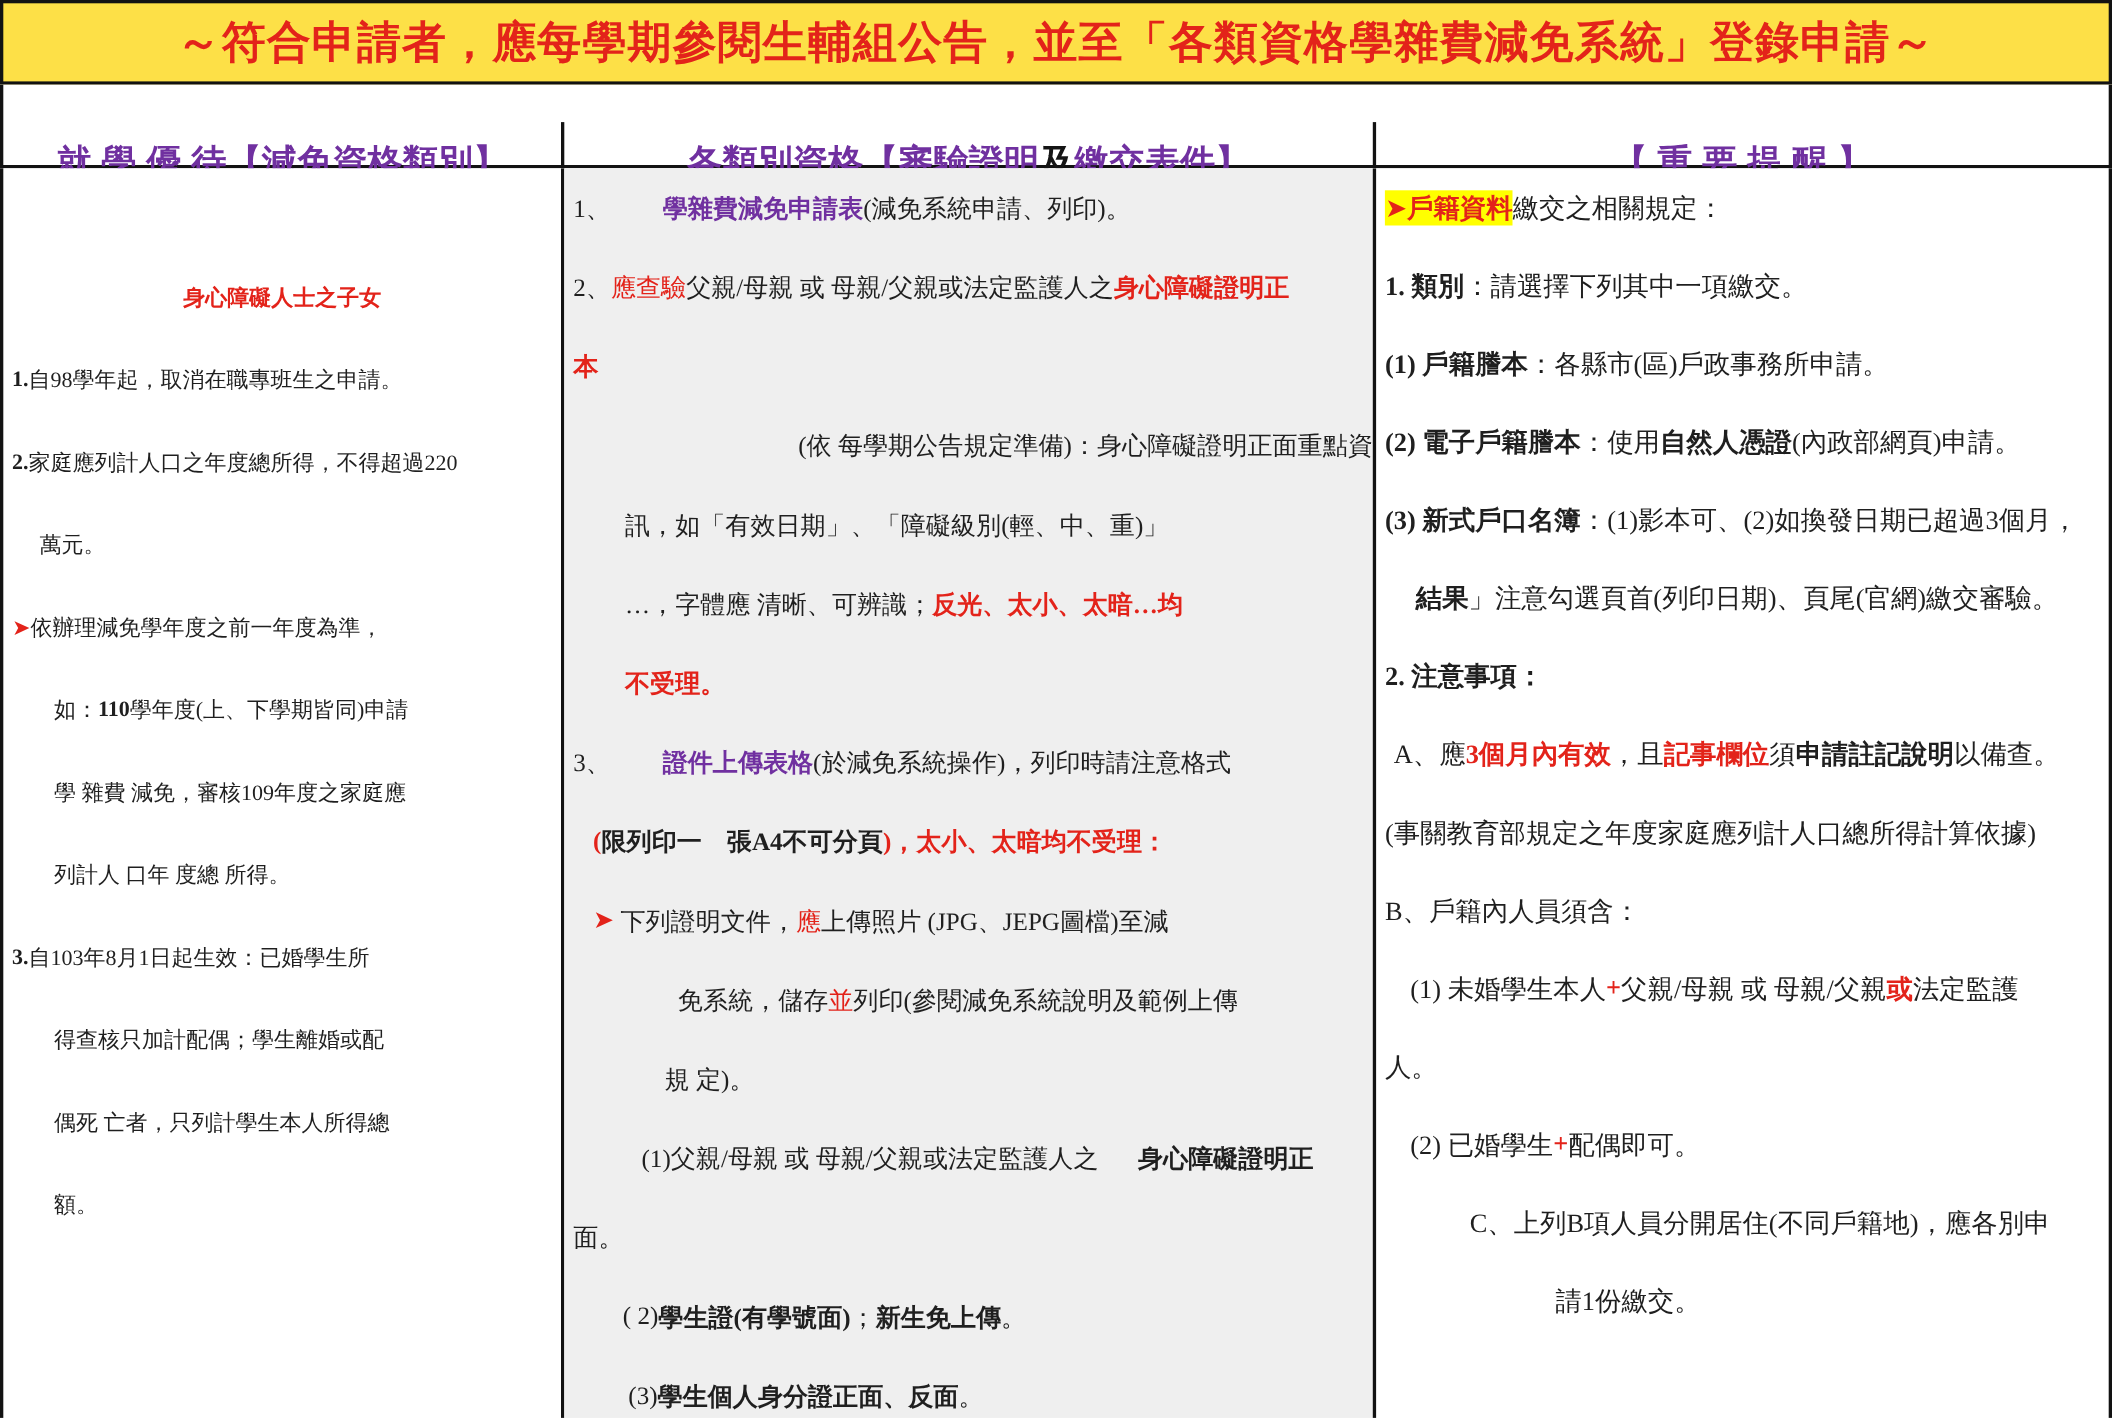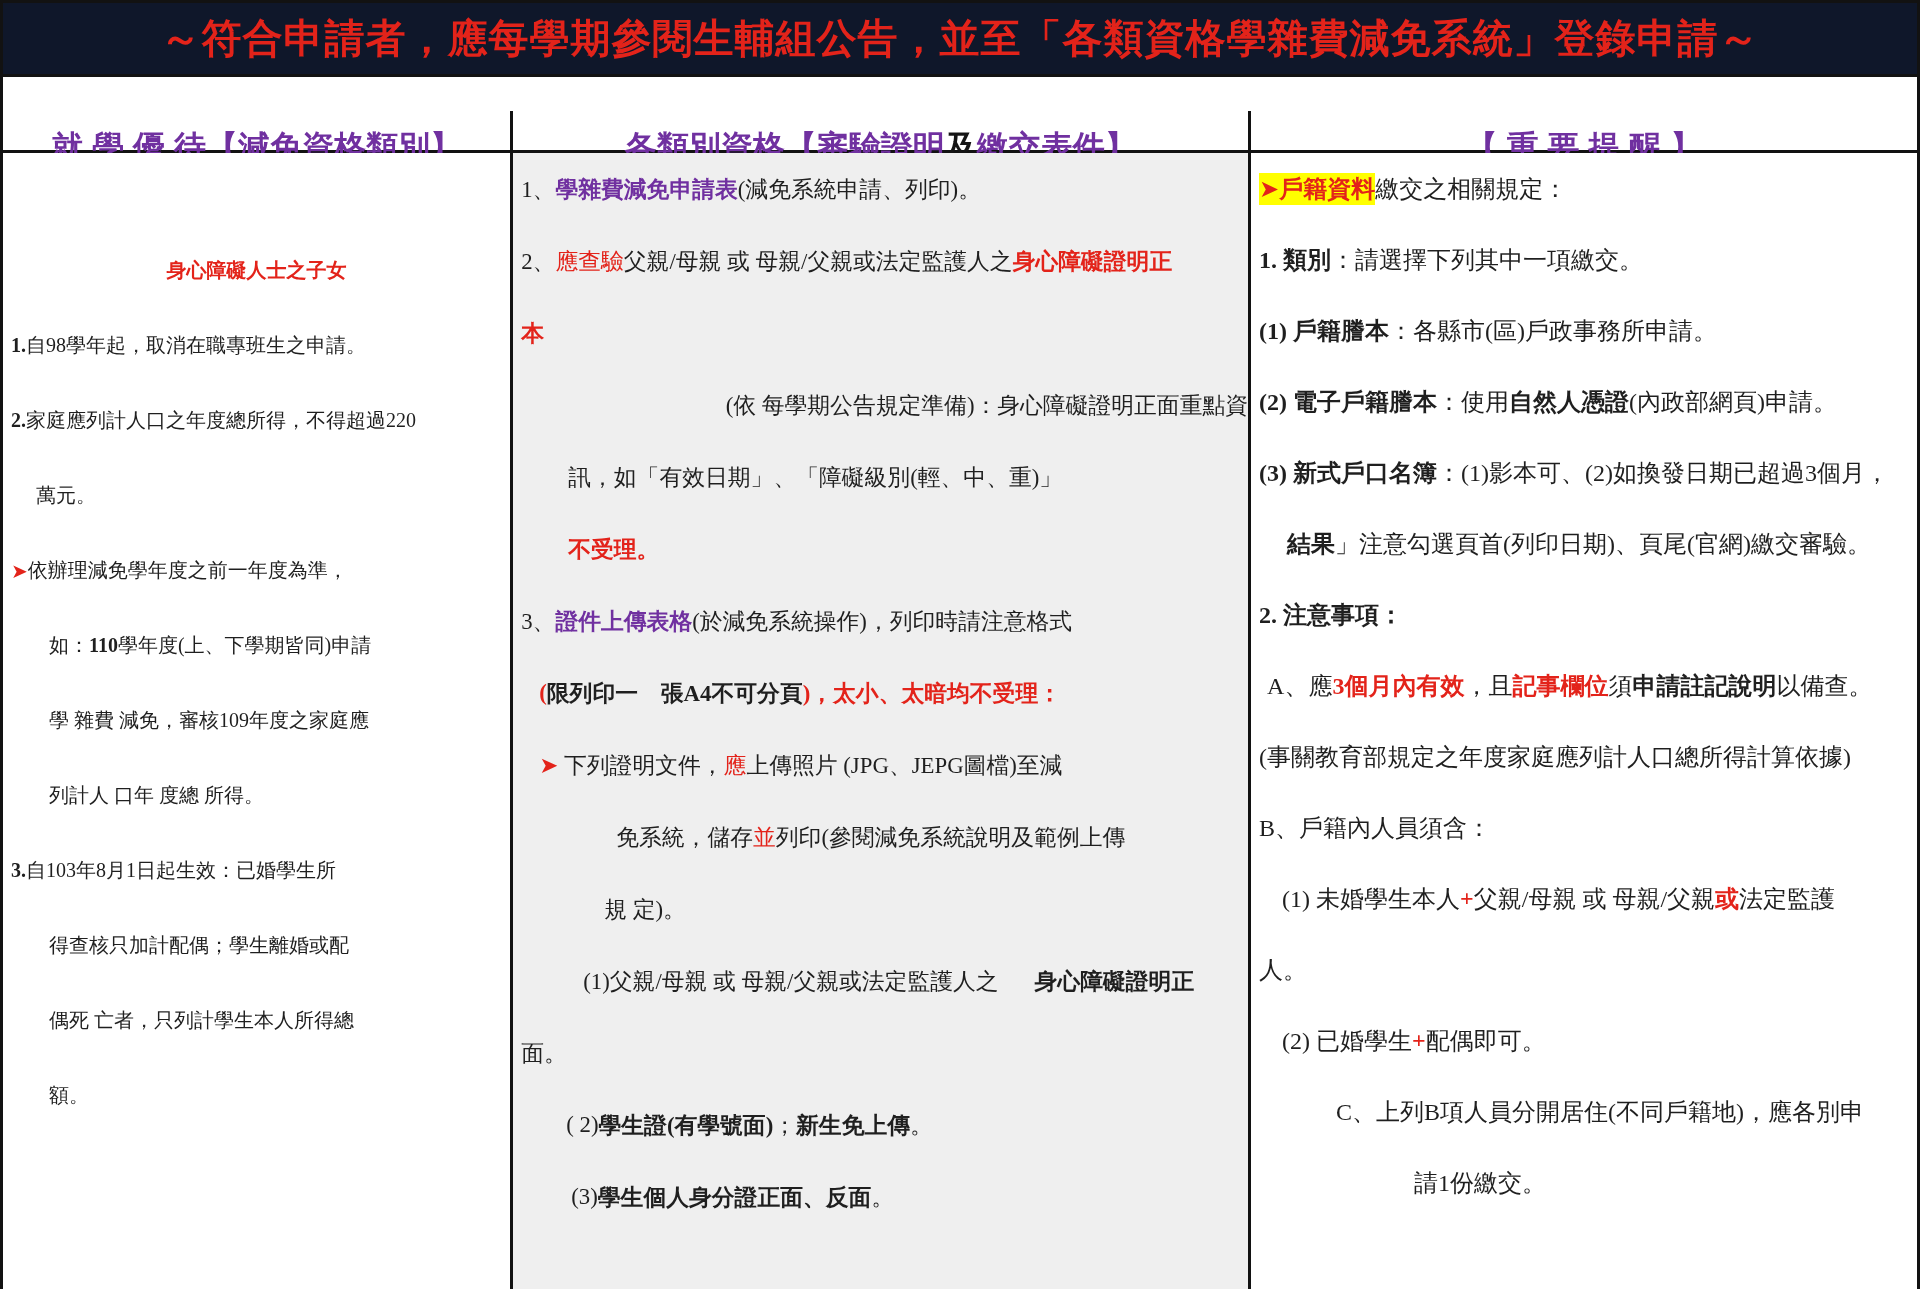--- a/index.html
+++ b/index.html
@@ -12,21 +12,21 @@
   }
   html,body{margin:0;padding:0;background:#ffffff;}
   .page{
     position:relative;width:1920px;height:1289px;overflow:hidden;
     background:#ffffff;color:var(--text);
     font-family:"Liberation Serif","DejaVu Serif","DejaVu Sans",serif;
   }
   
   .banner{
     position:absolute;top:0;left:0;width:1920px;height:77px;box-sizing:border-box;
-    background:#0f172a;border:3px solid var(--border);
+    background:#fde047;border:3px solid var(--border);
     display:flex;align-items:center;justify-content:center;
     font-family:"Liberation Sans","DejaVu Sans",sans-serif;
     font-weight:bold;font-size:40px;color:var(--red);
     letter-spacing:1px;white-space:pre;
   }
   
   .header-row{
     position:absolute;top:77px;left:0;width:1920px;height:76px;box-sizing:border-box;
     border-left:3px solid var(--border);border-right:3px solid var(--border);
     border-bottom:3px solid var(--border);
@@ -55,21 +55,21 @@
   .line{
     height:var(--lh);display:flex;align-items:center;white-space:pre;
   }
   .line.center{justify-content:center;padding-right:8px;}
   .line span{white-space:pre;}
   
   .s-n{color:var(--text);}
   .s-b{color:var(--text);font-weight:bold;}
   .s-r{color:var(--red);}
   .s-rb{color:var(--red);font-weight:bold;}
-  .s-p{color:var(--purple);font-weight:bold;}
+  .s-p{color:var(--purple);font-weight:bold;margin-left:47px;}
   .s-hl{color:var(--red);font-weight:bold;background:var(--hl);}
 </style>
 </head>
 <body>
 
 <div class="page">
 
   <div class="banner">
     <span>～符合申請者，應每學期參閱生輔組公告，並至「各類資格學雜費減免系統」登錄申請～</span>
   </div>
@@ -94,20 +94,21 @@
         <div class="line" style="padding-left: 38px;"><span class="s-n">得查核只加計配偶；學生離婚或配</span></div>
         <div class="line" style="padding-left: 38px;"><span class="s-n">偶死 亡者，只列計學生本人所得總</span></div>
         <div class="line" style="padding-left: 38px;"><span class="s-n">額。</span></div>
       </div>
     <div class="col c2">
         <div class="line"><span class="s-n">1、</span><span class="s-p">學雜費減免申請表</span><span class="s-n">(減免系統申請、列印)。</span></div>
         <div class="line"><span class="s-n">2、</span><span class="s-r">應查驗</span><span class="s-n">父親/母親 或 母親/父親或法定監護人之</span><span class="s-rb">身心障礙證明正</span></div>
         <div class="line"><span class="s-rb">本</span></div>
         <div class="line" style="padding-left: 40px; justify-content: flex-end;"><span class="s-n">(依 每學期公告規定準備)：身心障礙證明正面重點資</span></div>
         <div class="line" style="padding-left: 47px;"><span class="s-n">訊，如「有效日期」、「障礙級別(輕、中、重)」</span></div>
+        <div class="line" style="padding-left: 47px;"><span class="s-n">…，字體應 清晰、可辨識；</span><span class="s-rb">反光、太小、太暗…均</span></div>
         <div class="line" style="padding-left: 47px;"><span class="s-rb">不受理。</span></div>
         <div class="line"><span class="s-n">3、</span><span class="s-p">證件上傳表格</span><span class="s-n">(於減免系統操作)，列印時請注意格式</span></div>
         <div class="line" style="padding-left: 18px;"><span class="s-rb">(</span><span class="s-b">限列印一　張A4不可分頁</span><span class="s-rb">)，</span><span class="s-rb">太小、太暗均不受理：</span></div>
         <div class="line" style="padding-left: 18px;"><span class="s-rb">➤ </span><span class="s-n">下列證明文件，</span><span class="s-r">應</span><span class="s-n">上傳照片 (JPG、JEPG圖檔)至減</span></div>
         <div class="line" style="padding-left: 95px;"><span class="s-n">免系統，儲存</span><span class="s-r">並</span><span class="s-n">列印(參閱減免系統說明及範例上傳</span></div>
         <div class="line" style="padding-left: 83px;"><span class="s-n">規 定)。</span></div>
         <div class="line" style="padding-left: 62px; gap: 36px;"><span class="s-n">(1)父親/母親 或 母親/父親或法定監護人之</span><span class="s-b">身心障礙證明正</span></div>
         <div class="line"><span class="s-n">面。</span></div>
         <div class="line" style="padding-left: 45px;"><span class="s-n">( 2)</span><span class="s-b">學生證(有學號面)</span><span class="s-n">；</span><span class="s-b">新生免上傳</span><span class="s-n">。</span></div>
         <div class="line" style="padding-left: 50px;"><span class="s-n">(3)</span><span class="s-b">學生個人身分證正面、反面</span><span class="s-n">。</span></div>

